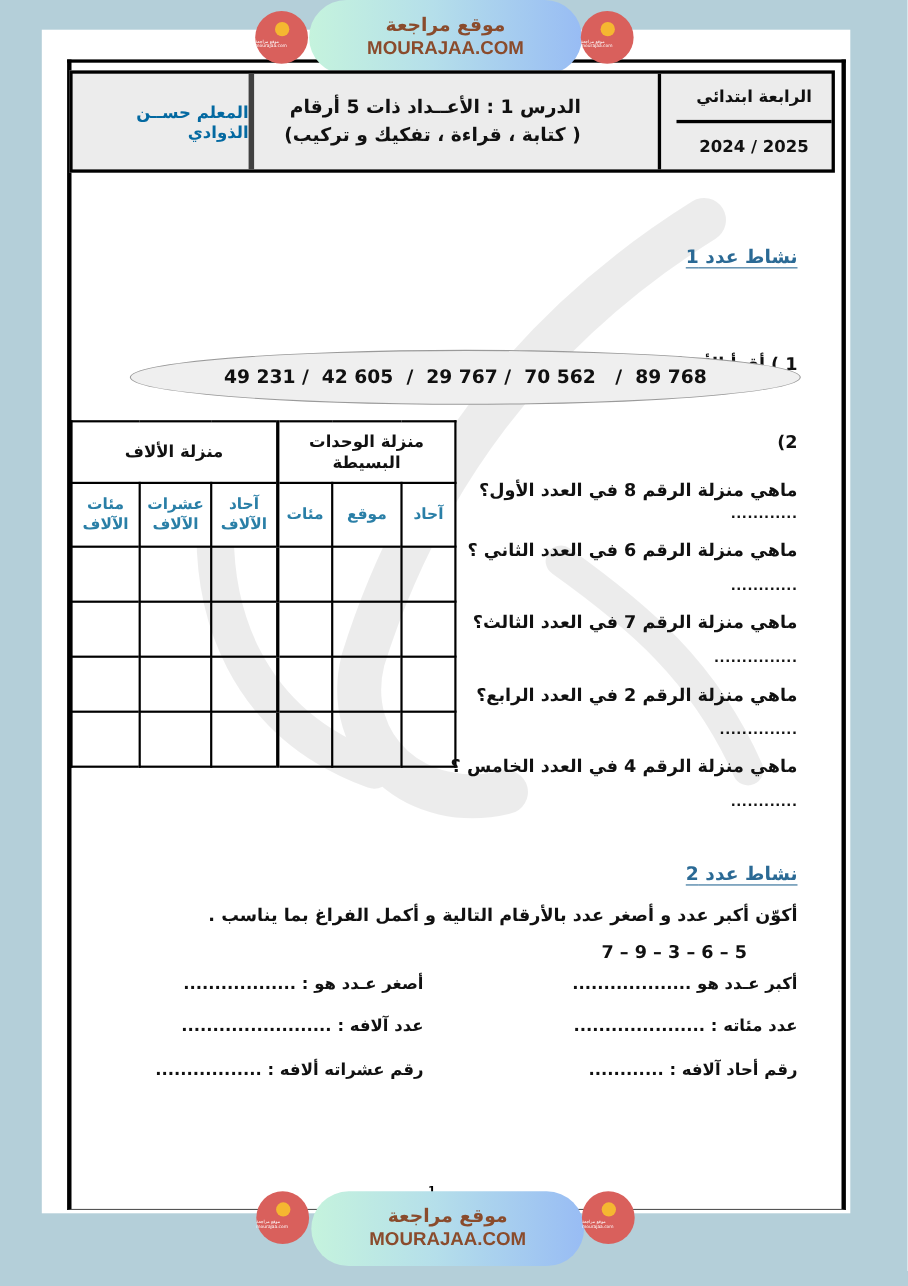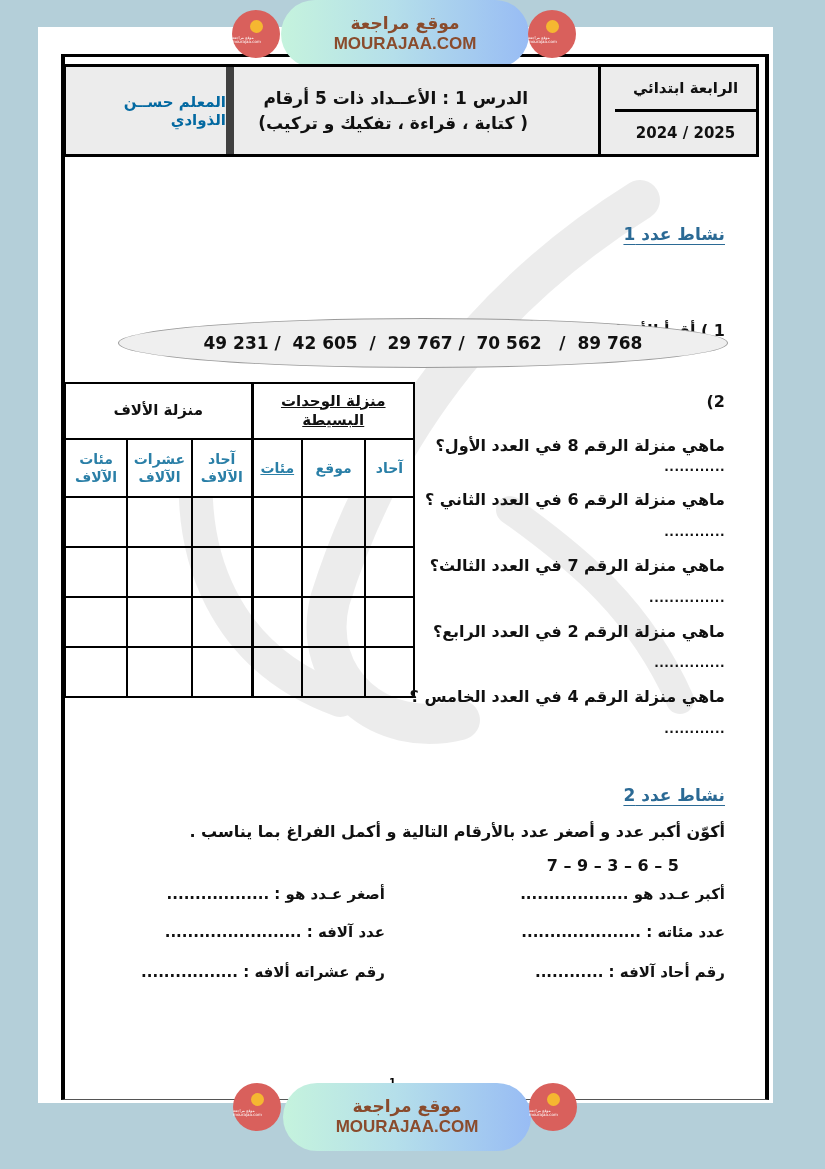--- a/index.html
+++ b/index.html
@@ -26,21 +26,21 @@
   
   .hdr {
     position: absolute; left: 63px; top: 64px; width: 696px; height: 93px;
     border: 3px solid #000; box-sizing: border-box; display: flex; direction: rtl;
     background: #ececec;
   }
   .hdr-right { width: 155px; border-left: 3px solid #000; display: flex; flex-direction: column; }
   .hdr-right div { flex: 1; display: flex; align-items: center; justify-content: center;
     font-weight: bold; font-size: 15px; color: #111; margin-left: 14px; }
   .hdr-right div:first-child { border-bottom: 3px solid #000; }
-  .hdr-mid { flex: 1; border-left: 8px solid #404040; display: flex; flex-direction: column;
+  .hdr-mid { flex: 1; border-left: 5px solid #404040; display: flex; flex-direction: column;
     justify-content: center; padding-right: 70px; font-weight: bold; font-size: 17px; color: #111; line-height: 1.45; }
   .hdr-left { width: 160px; display: flex; align-items: center; justify-content: center;
     font-weight: bold; font-size: 15px; color: #0369a1; }
   .section-title {
     position: absolute; right: 100px; font-weight: bold; font-size: 17px;
     color: #2b6a95; text-decoration: underline; text-underline-offset: 4px; direction: rtl;
   }
   .q { position: absolute; right: 100px; font-weight: bold; font-size: 16px; color: #111; direction: rtl; white-space: nowrap; }
   .dots { position: absolute; right: 100px; font-weight: bold; font-size: 12px; color: #111; letter-spacing: 0.5px; }
 
@@ -54,21 +54,21 @@
   table.places {
     position: absolute; left: 64px; top: 382px; width: 350px; border-collapse: collapse;
     direction: rtl; table-layout: fixed;
   }
   table.places td, table.places th {
     border: 2px solid #000; text-align: center; vertical-align: middle; padding: 0;
   }
   table.places th.group { height: 54px; font-size: 15px; font-weight: bold; color: #111; background: #fff; line-height: 1.3; }
   table.places th.col { height: 56px; font-size: 14px; font-weight: bold; color: #2a7fa7; line-height: 1.3; background: #fff; }
   table.places td { height: 48px; }
-  table.places .thick { border-left-width: 3px; text-decoration: underline; }
+  table.places .thick { border-left-width: 3px; }
 
   .answers { position: absolute; left: 150px; top: 885px; width: 575px; height: 110px; direction: rtl; }
   .arow { position: absolute; right: 0; width: 575px; display: flex; font-weight: bold; font-size: 15px; color: #111; }
   .arow .cell { width: 190px; white-space: nowrap; }
   .arow .cell2 { margin-right: 150px; white-space: nowrap; }
 
   
   .brand {
     position: absolute; width: 248px; height: 68px; border-radius: 34px;
     background: linear-gradient(90deg, #c5f3dd 0%, #b5dfea 45%, #98bcf4 100%);

